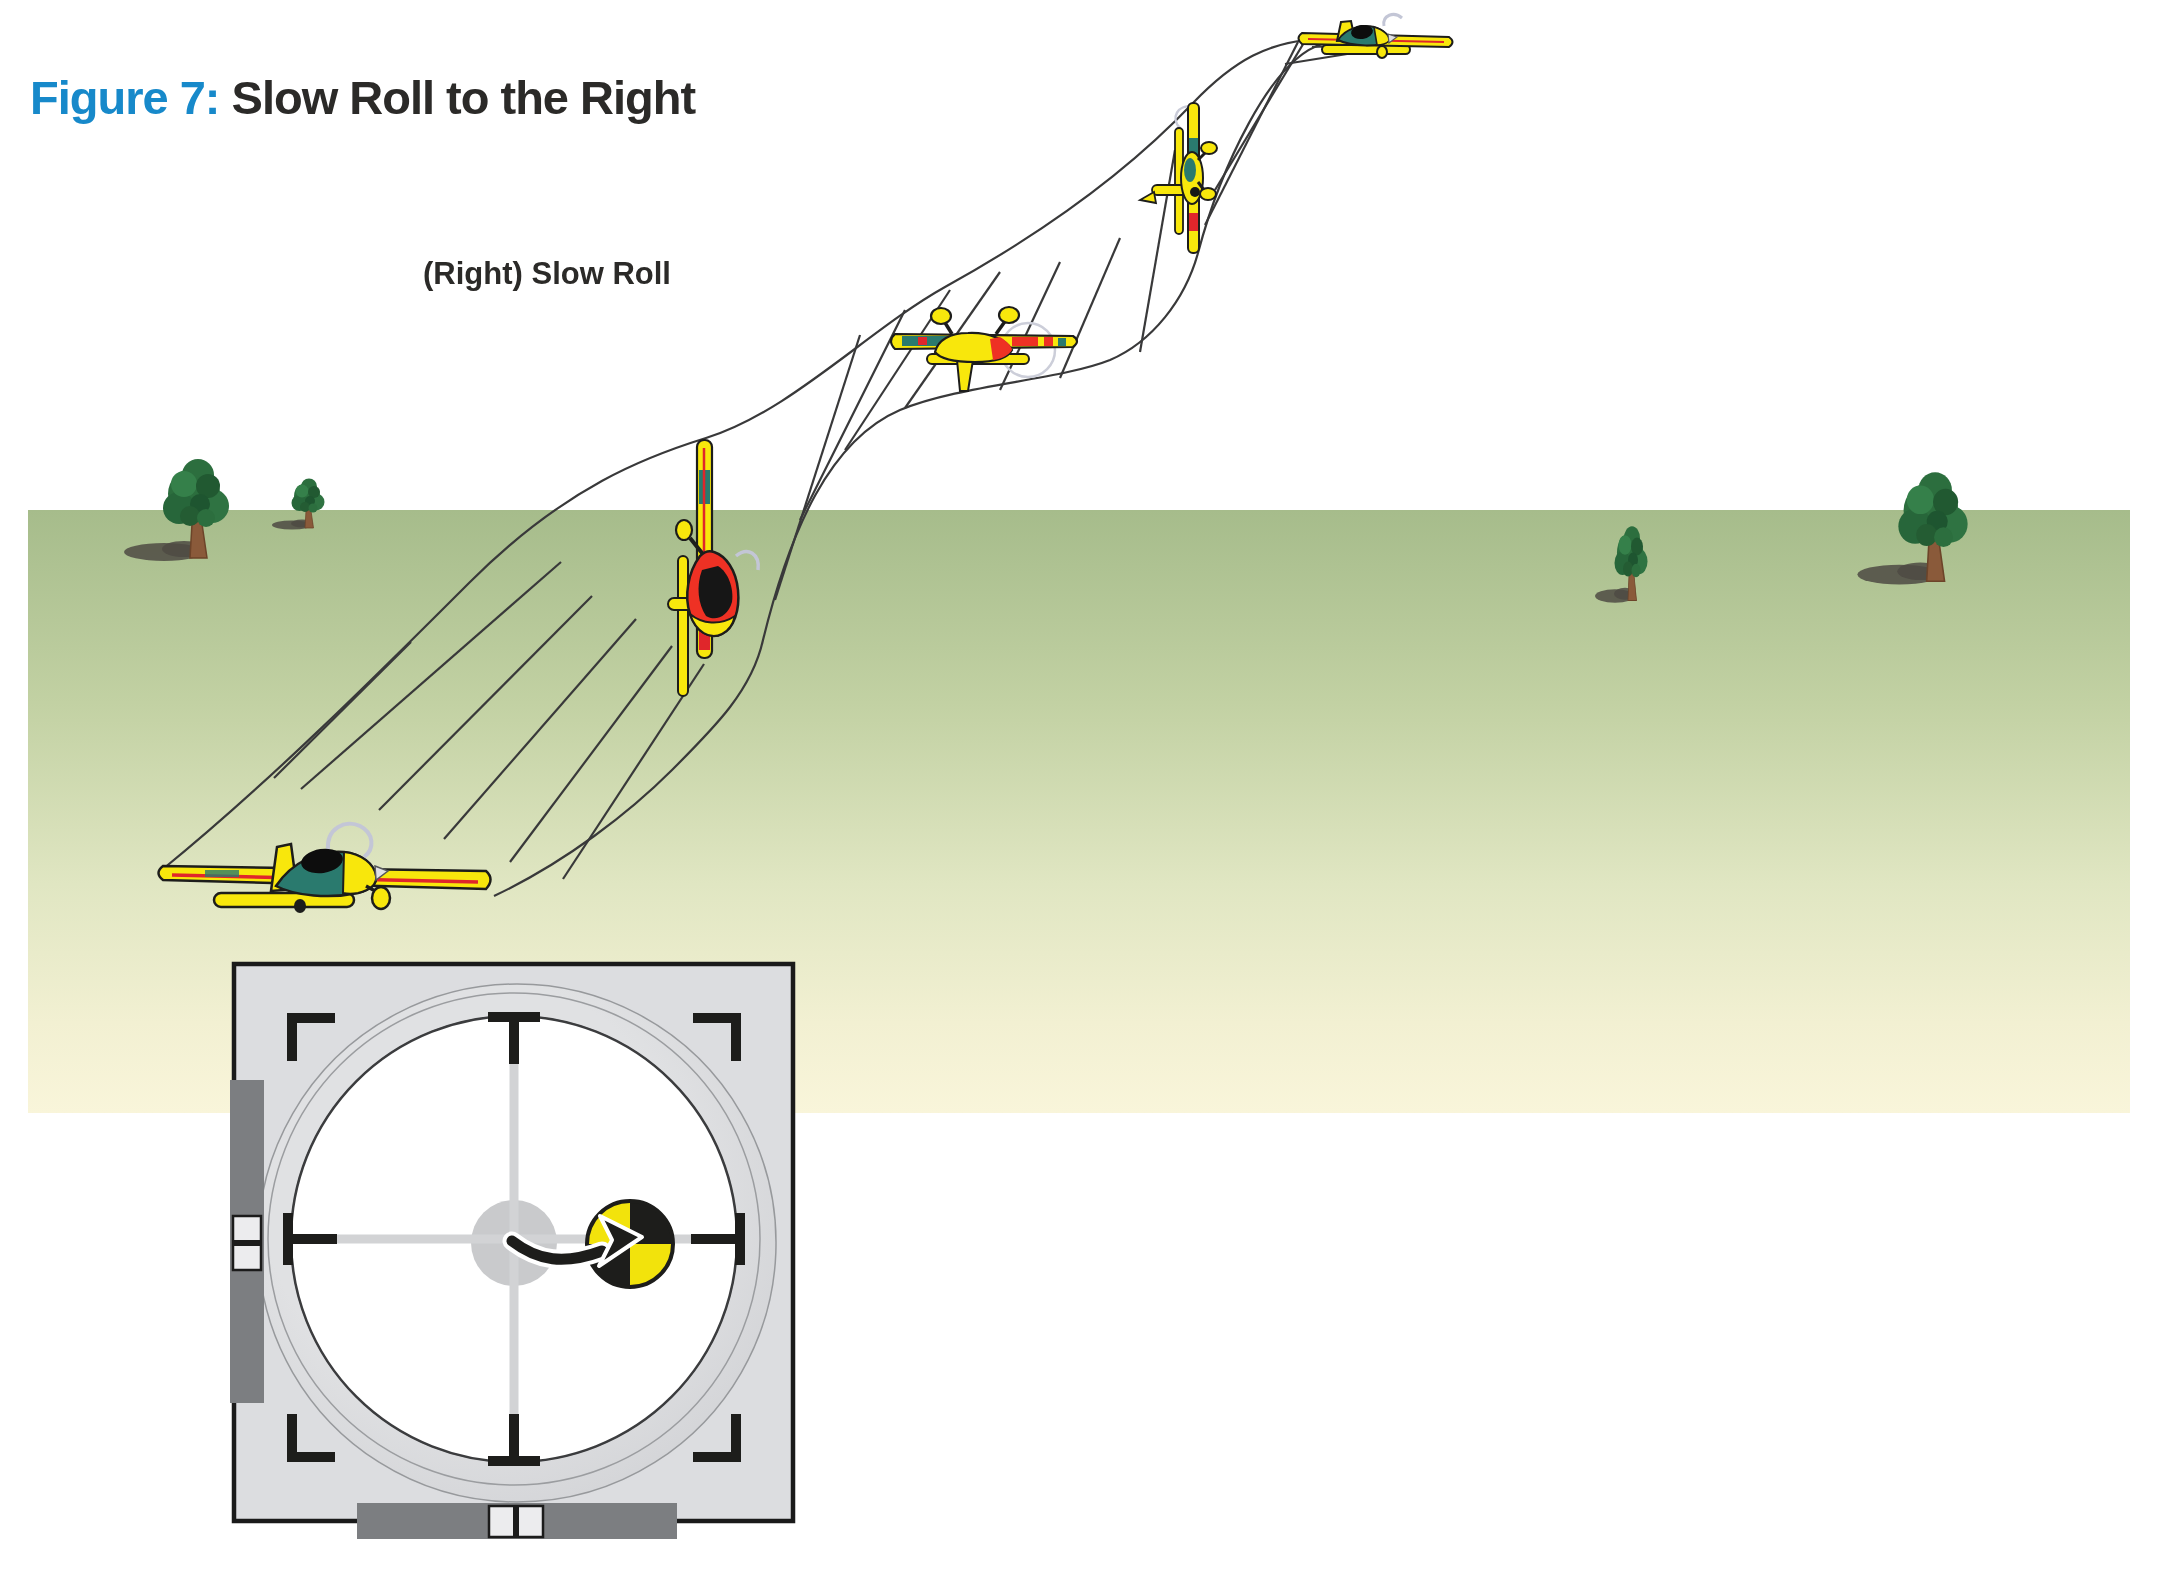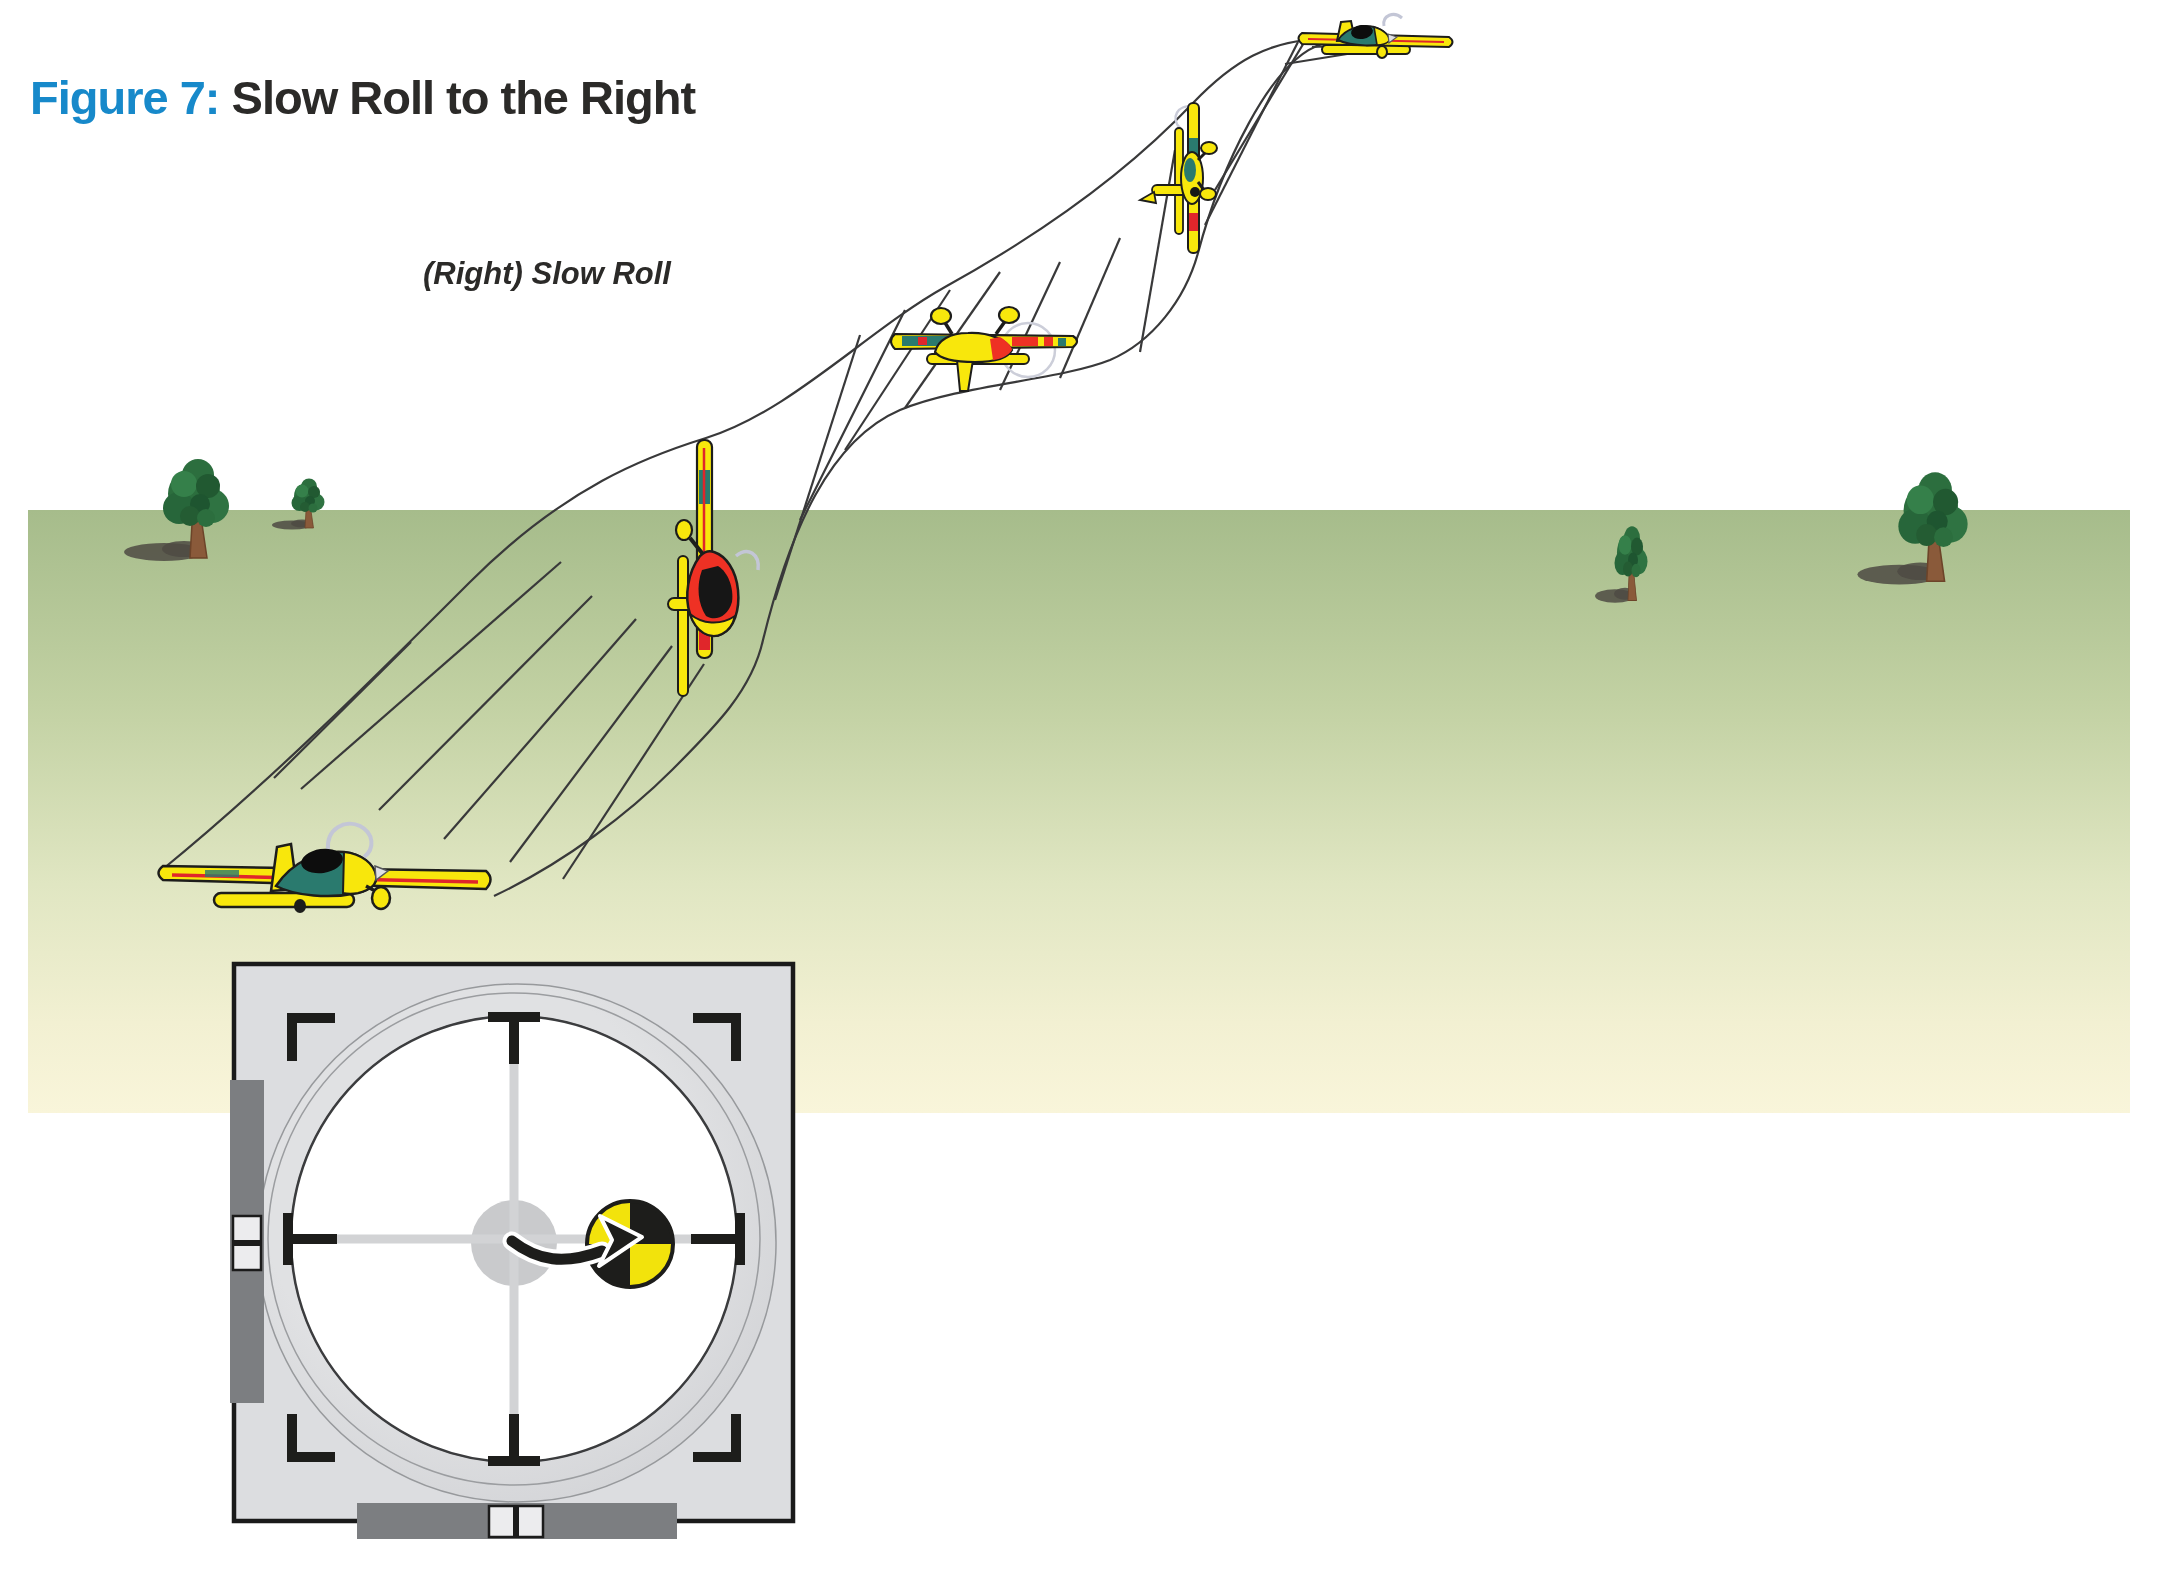--- a/index.html
+++ b/index.html
@@ -3,21 +3,21 @@
 <meta charset="utf-8">
 <style>
   html,body{margin:0;padding:0;background:#ffffff;width:2160px;height:1576px;
     font-family:"Liberation Sans", sans-serif;overflow:hidden;position:relative;}
   .stage{position:absolute;left:0;top:0;width:2160px;height:1228px;}
   .fig-title{position:absolute;left:30px;top:70px;font-size:47px;font-weight:bold;
     letter-spacing:-1px;white-space:nowrap;}
   .fig-title .num{color:#1789ca;}
   .fig-title .rest{color:#2b2a28;}
   .maneuver-label{position:absolute;left:423px;top:256px;font-size:31px;font-weight:bold;
-    color:#2b2a28;white-space:nowrap;font-style:italic;}
+    color:#2b2a28;white-space:nowrap;}
   svg{display:block;}
 </style>
 </head>
 <body>
 
 <div class="stage">
 
 <svg width="2160" height="1576" viewBox="0 0 2160 1576">
   <defs>
     <linearGradient id="groundGrad" x1="0" y1="510" x2="0" y2="1113" gradientUnits="userSpaceOnUse">

